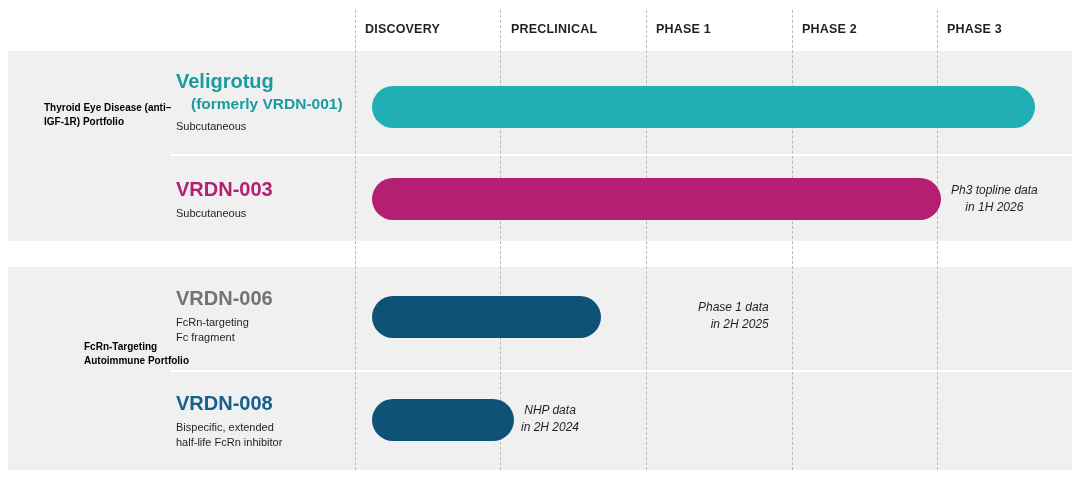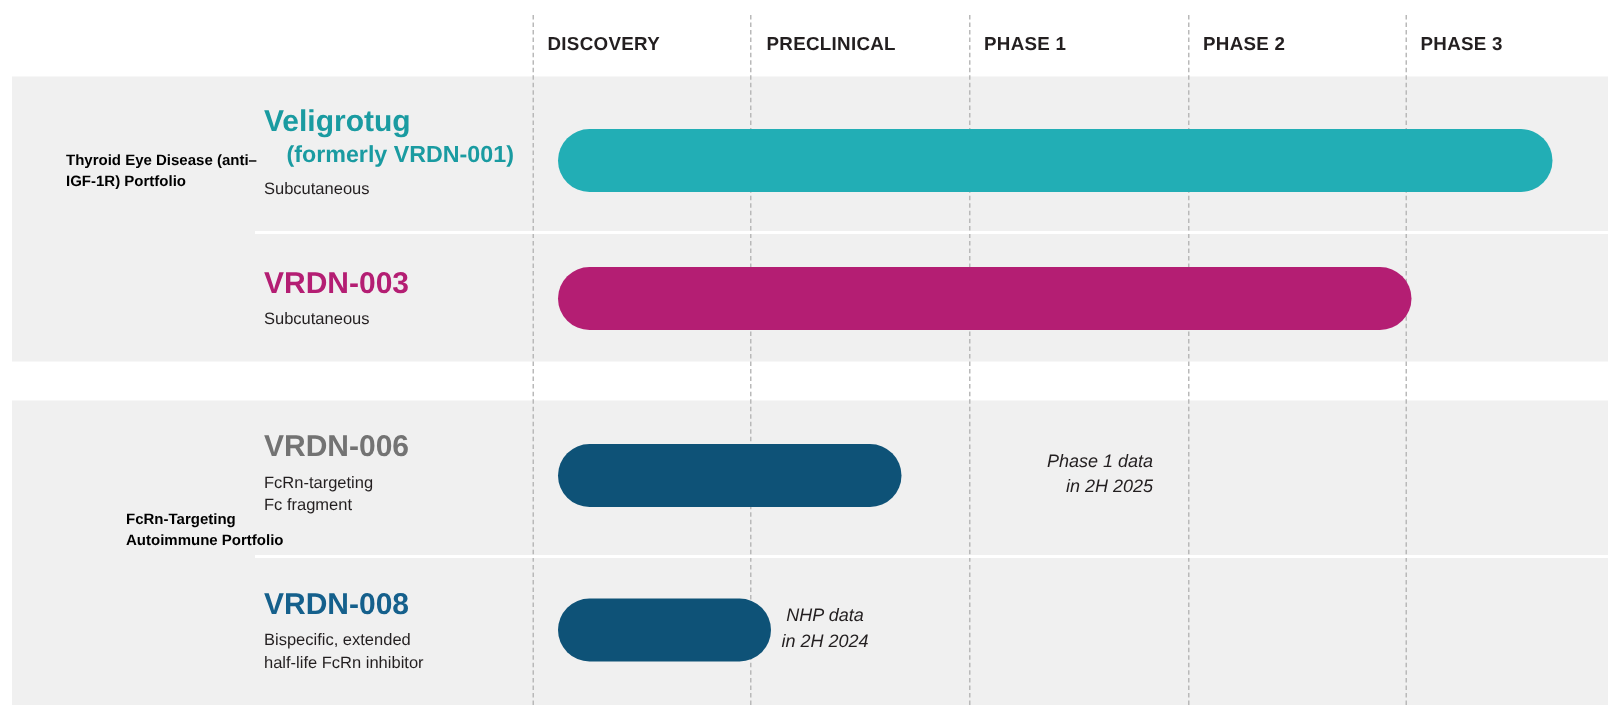--- a/index.html
+++ b/index.html
@@ -183,16 +183,17 @@
   <div class="program" id="program-vrdn008">
     <p class="program-name" style="color:#15608c;">VRDN-008</p>
     <p class="program-desc">Bispecific, extended<br>half-life FcRn inhibitor</p>
   </div>
 
   <div class="bar" id="bar-veligrotug"></div>
   <div class="bar" id="bar-vrdn003"></div>
   <div class="bar" id="bar-vrdn006"></div>
   <div class="bar" id="bar-vrdn008"></div>
 
+  <div class="annotation" id="annotation-vrdn003">Ph3 topline data<br>in 1H 2026</div>
   <div class="annotation" id="annotation-vrdn006">Phase 1 data<br>in 2H 2025</div>
   <div class="annotation" id="annotation-vrdn008">NHP data<br>in 2H 2024</div>
 
 </div>
 
 </body></html>

